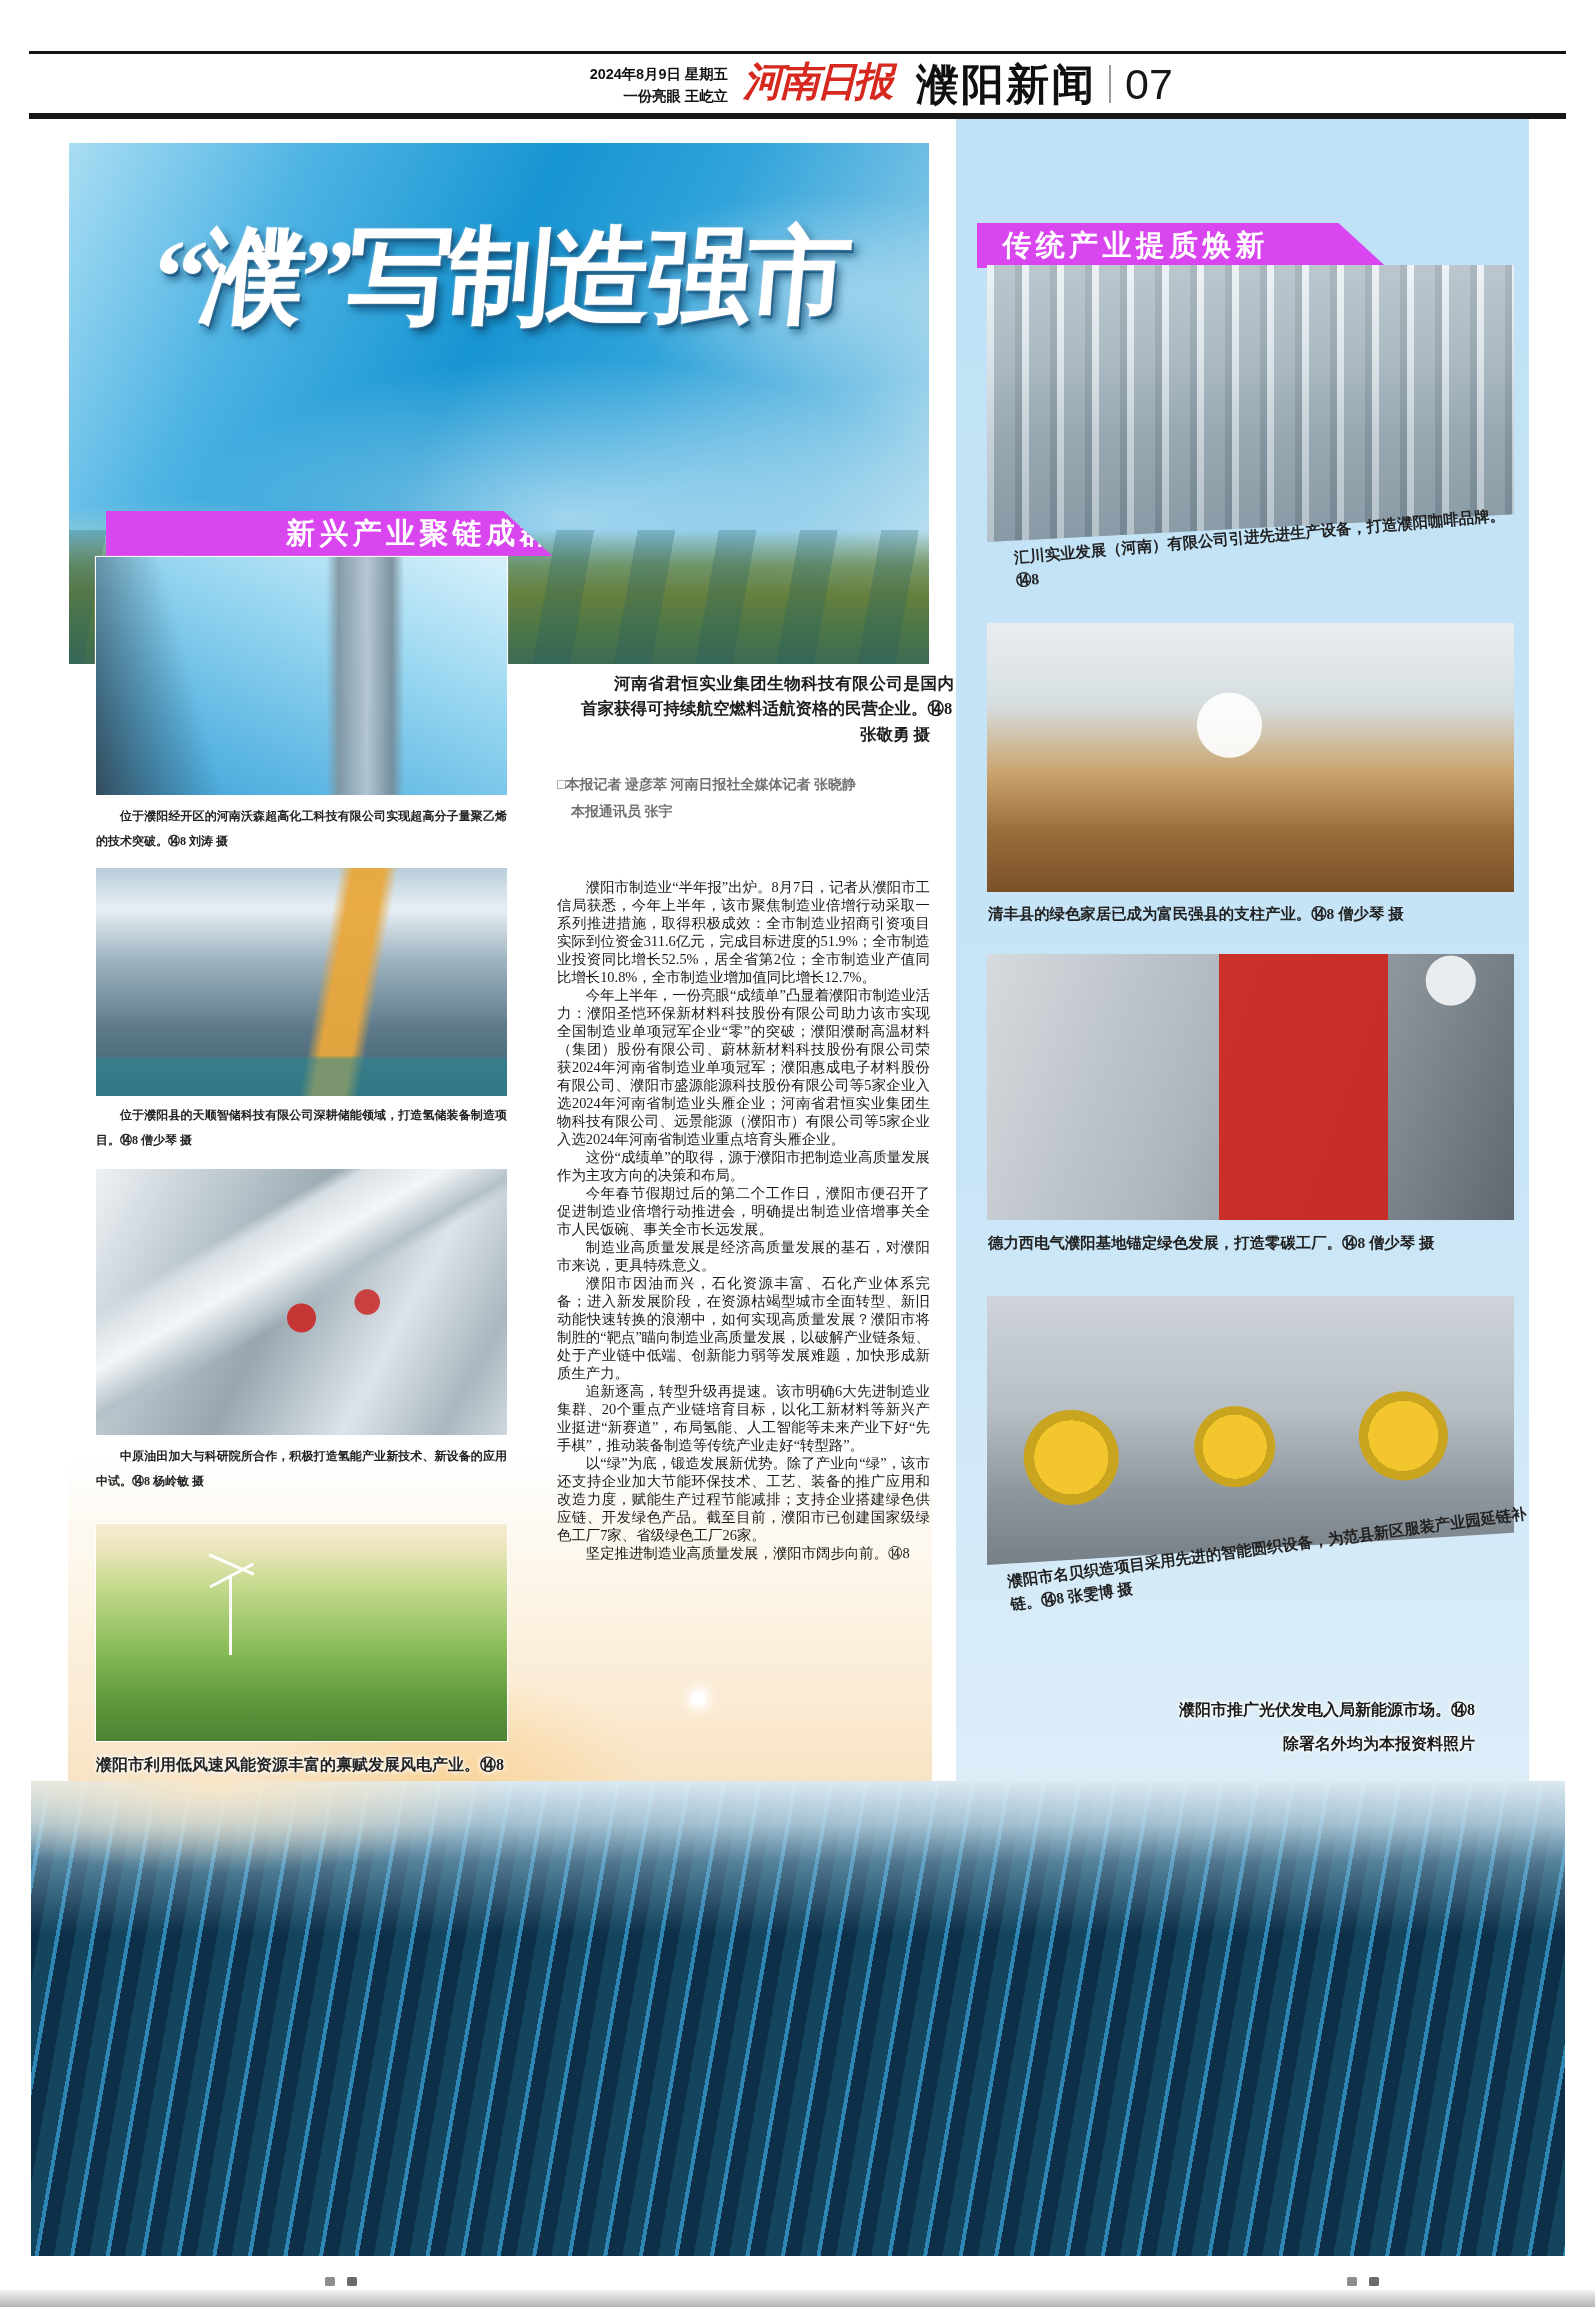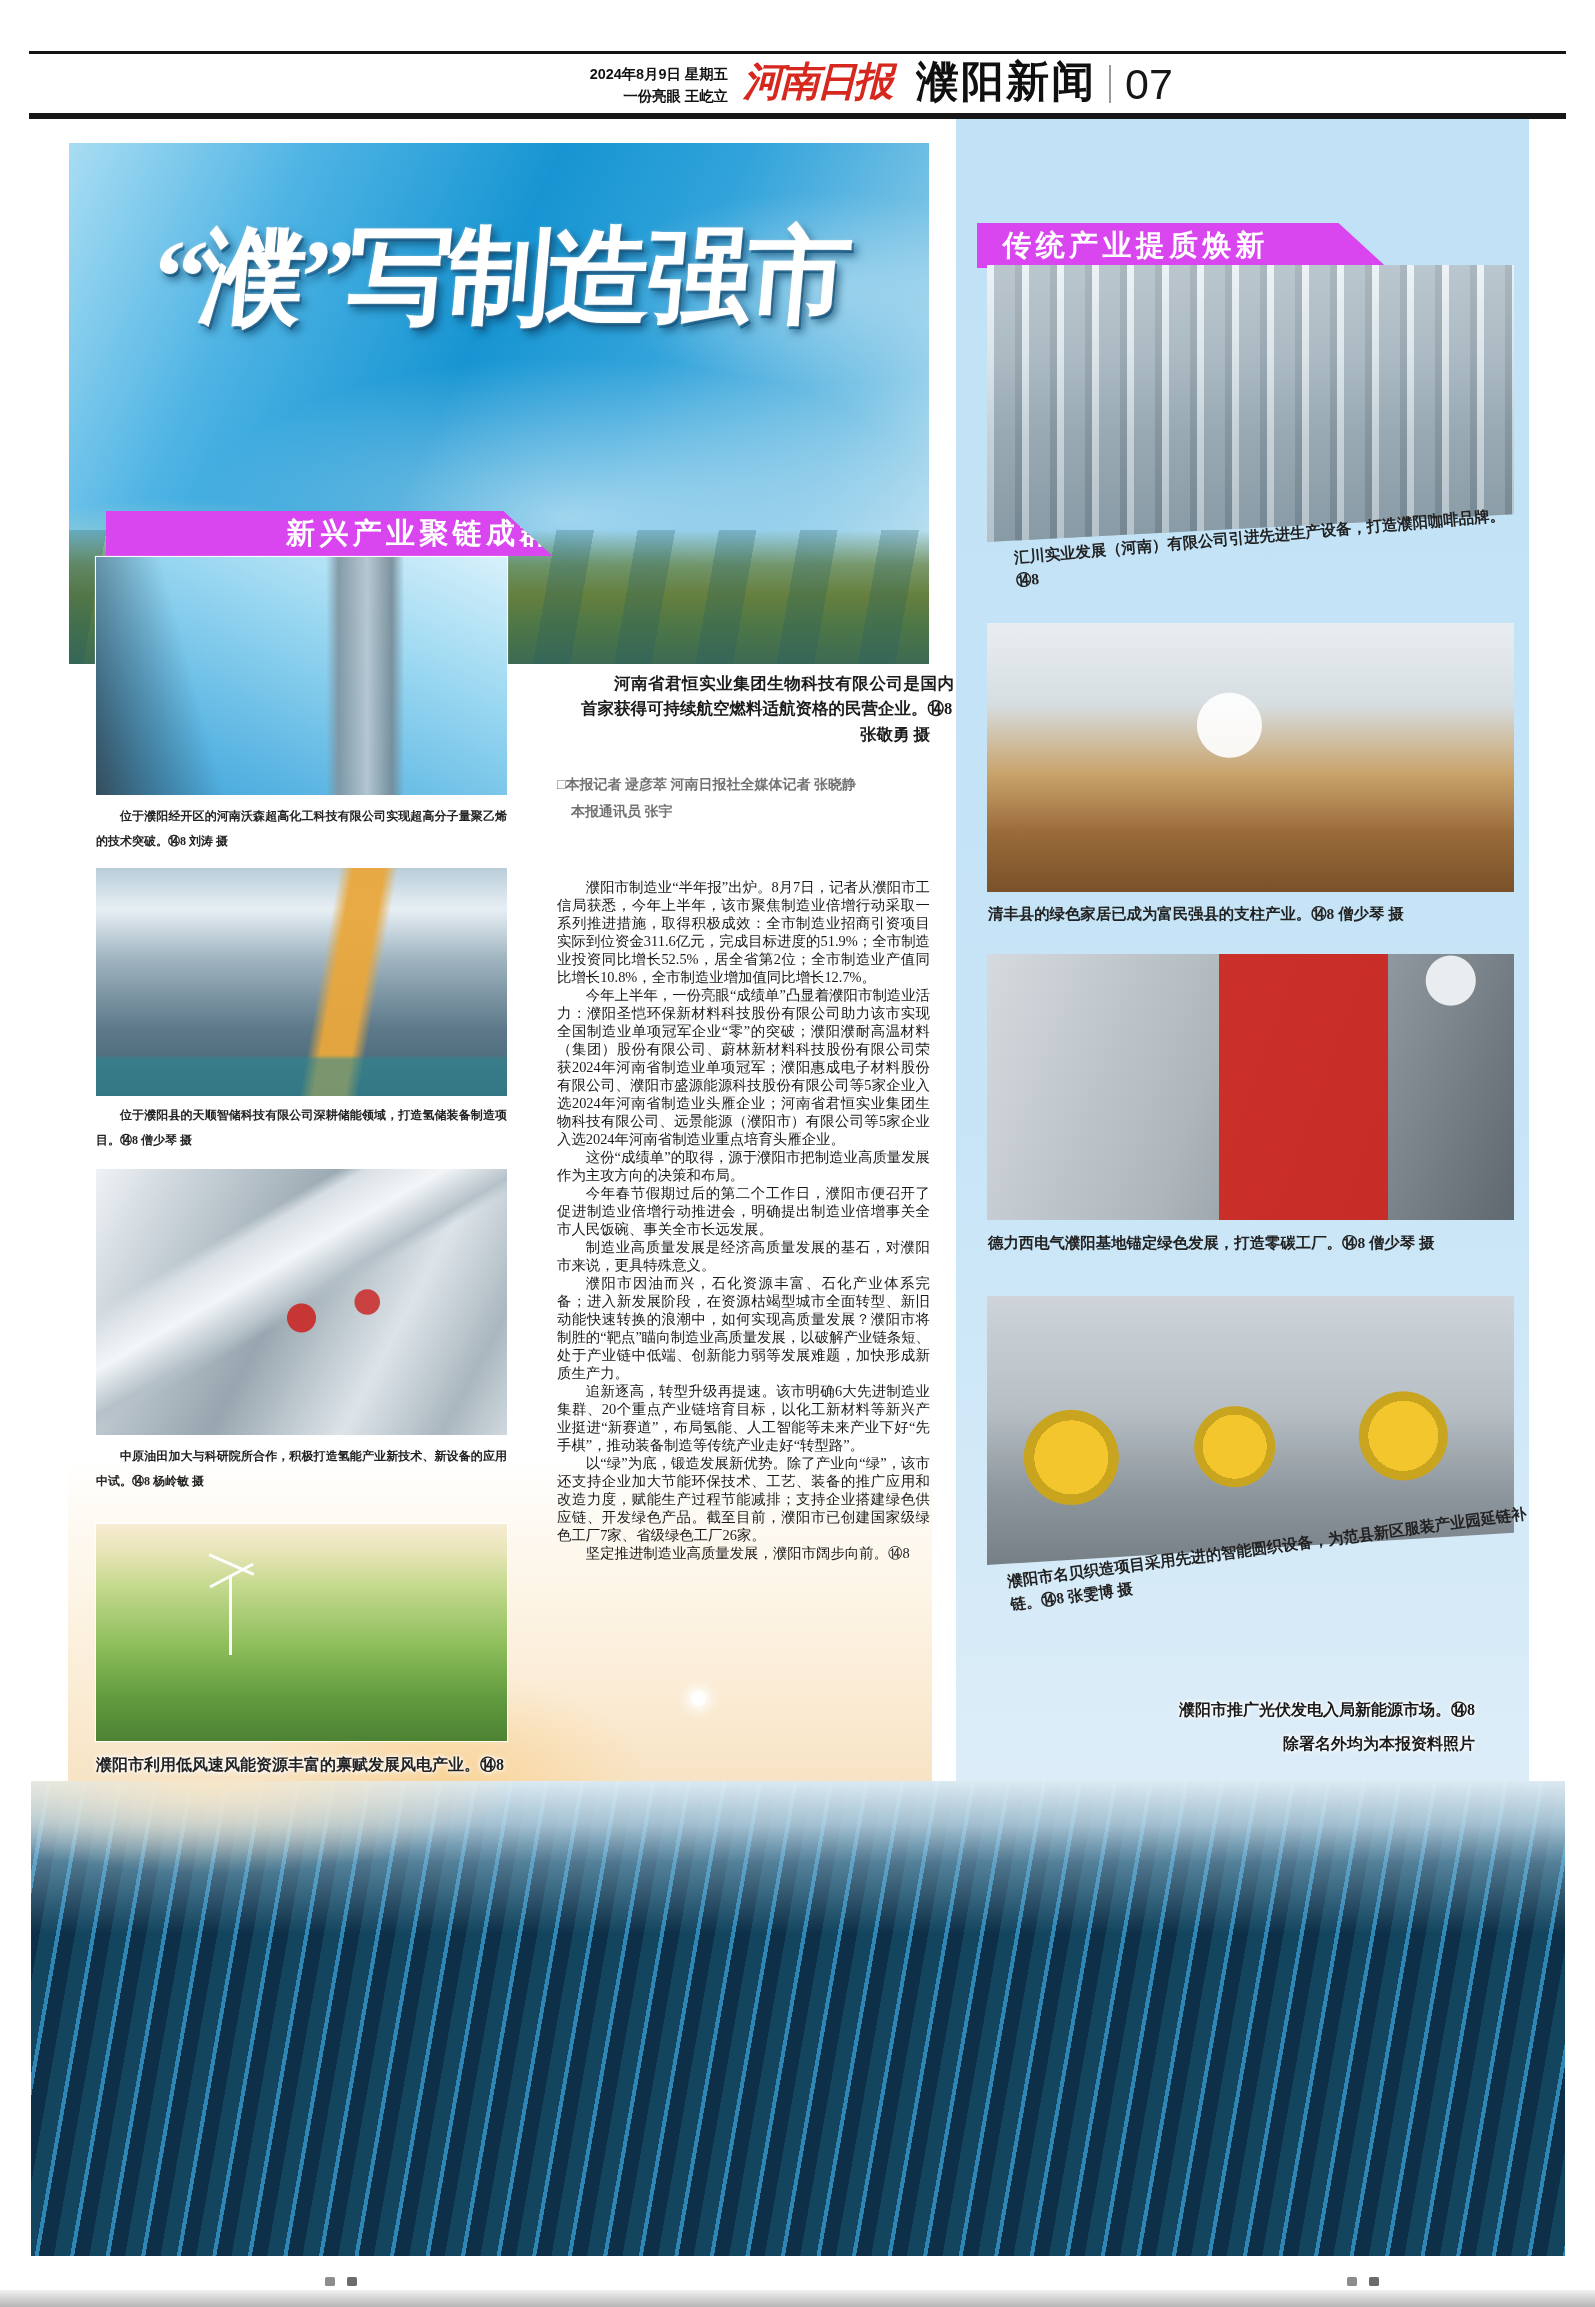--- a/index.html
+++ b/index.html
@@ -10,21 +10,21 @@
   
   .rule-top{left:29px;top:51px;width:1537px;height:2.7px;background:#141414;}
   .rule-thick{left:29px;top:113px;width:1537px;height:5.9px;background:#171717;}
   .date-block{left:542px;top:63px;width:186px;text-align:right;
               font-family:"Liberation Sans","DejaVu Sans",sans-serif;font-weight:600;
               font-size:14.4px;line-height:22.3px;color:#111;}
   .masthead{left:743px;top:55px;width:160px;font-size:40px;line-height:53px;color:#d6281e;
             font-weight:900;font-style:italic;letter-spacing:-3.2px;white-space:nowrap;
             font-family:"Liberation Serif",serif;}
   .section-title{left:916px;top:59px;font-size:43px;line-height:51px;font-weight:700;letter-spacing:2.1px;
-                 font-family:Liberation Mono, monospace;color:#0f0f0f;white-space:nowrap;}
+                 font-family:Liberation Sans, sans-serif;color:#0f0f0f;white-space:nowrap;}
   .head-divider{left:1109px;top:65px;width:2.1px;height:38px;background:#9a9a9a;}
   .page-num{left:1125px;top:59px;font-size:43px;line-height:51px;font-weight:500;
             font-family:"Liberation Sans","DejaVu Sans",sans-serif;color:#161616;}
 
   
   .right-panel{left:956px;top:119px;width:573px;height:1663px;
                background:linear-gradient(to bottom,#c0e1f6 0%,#c8e5f7 62%,#dcedf8 100%);}
 
   
   .hero{left:69px;top:143px;width:860px;height:521px;overflow:hidden;

